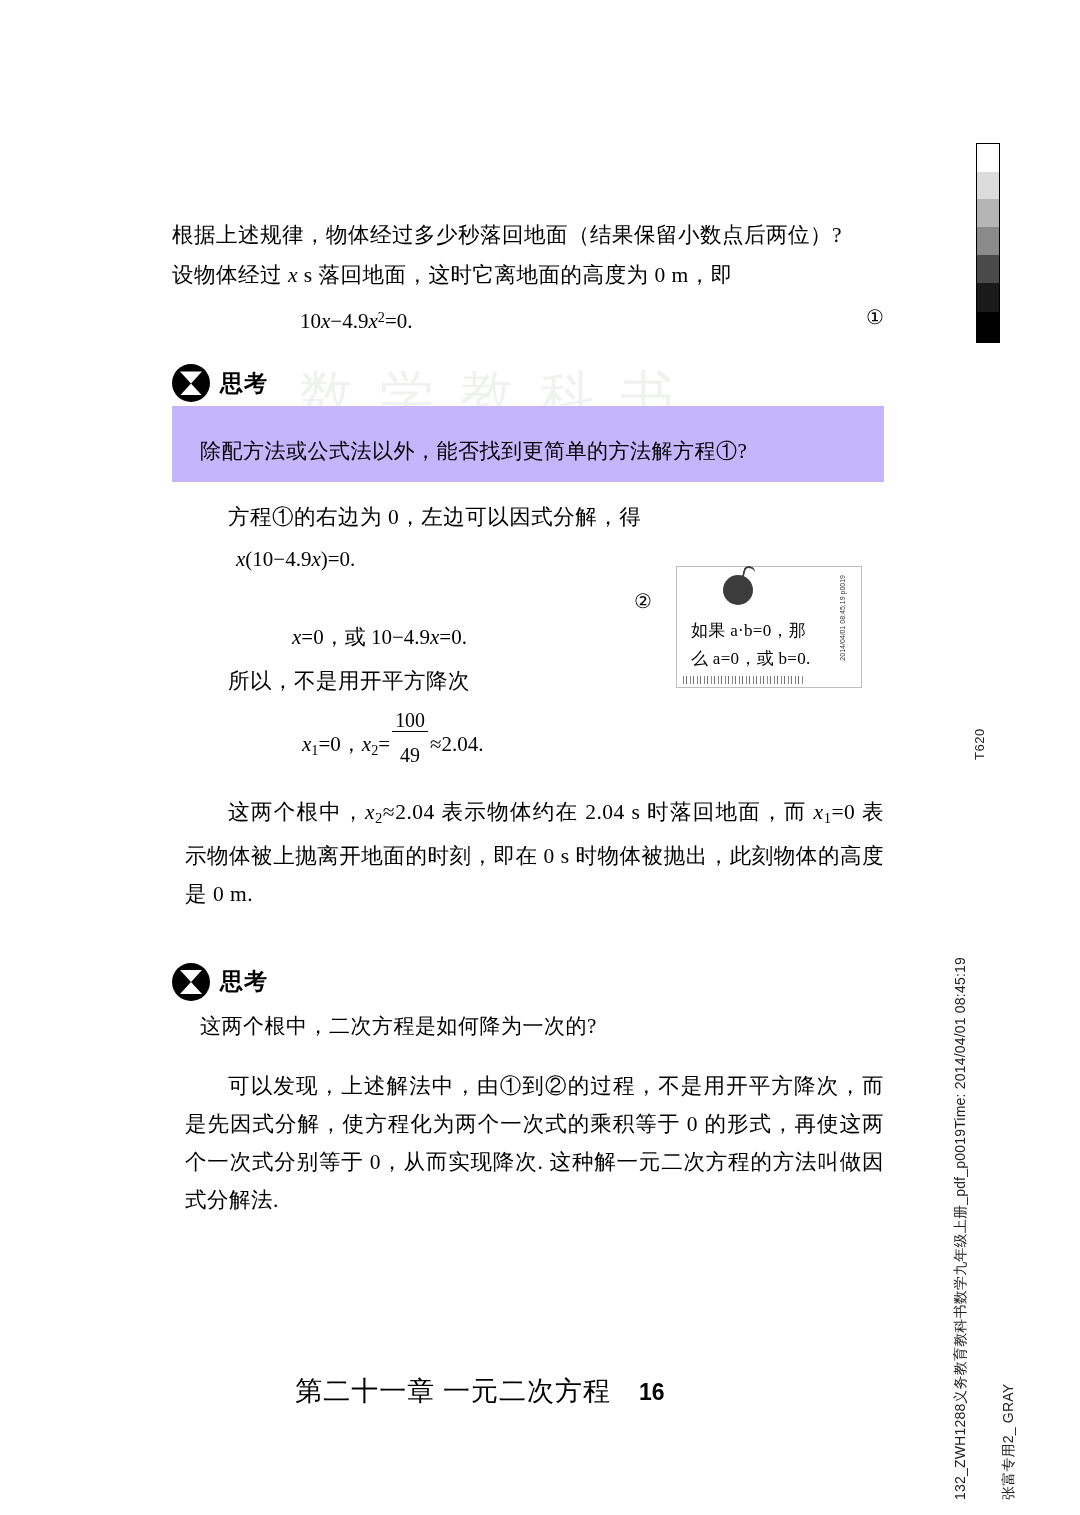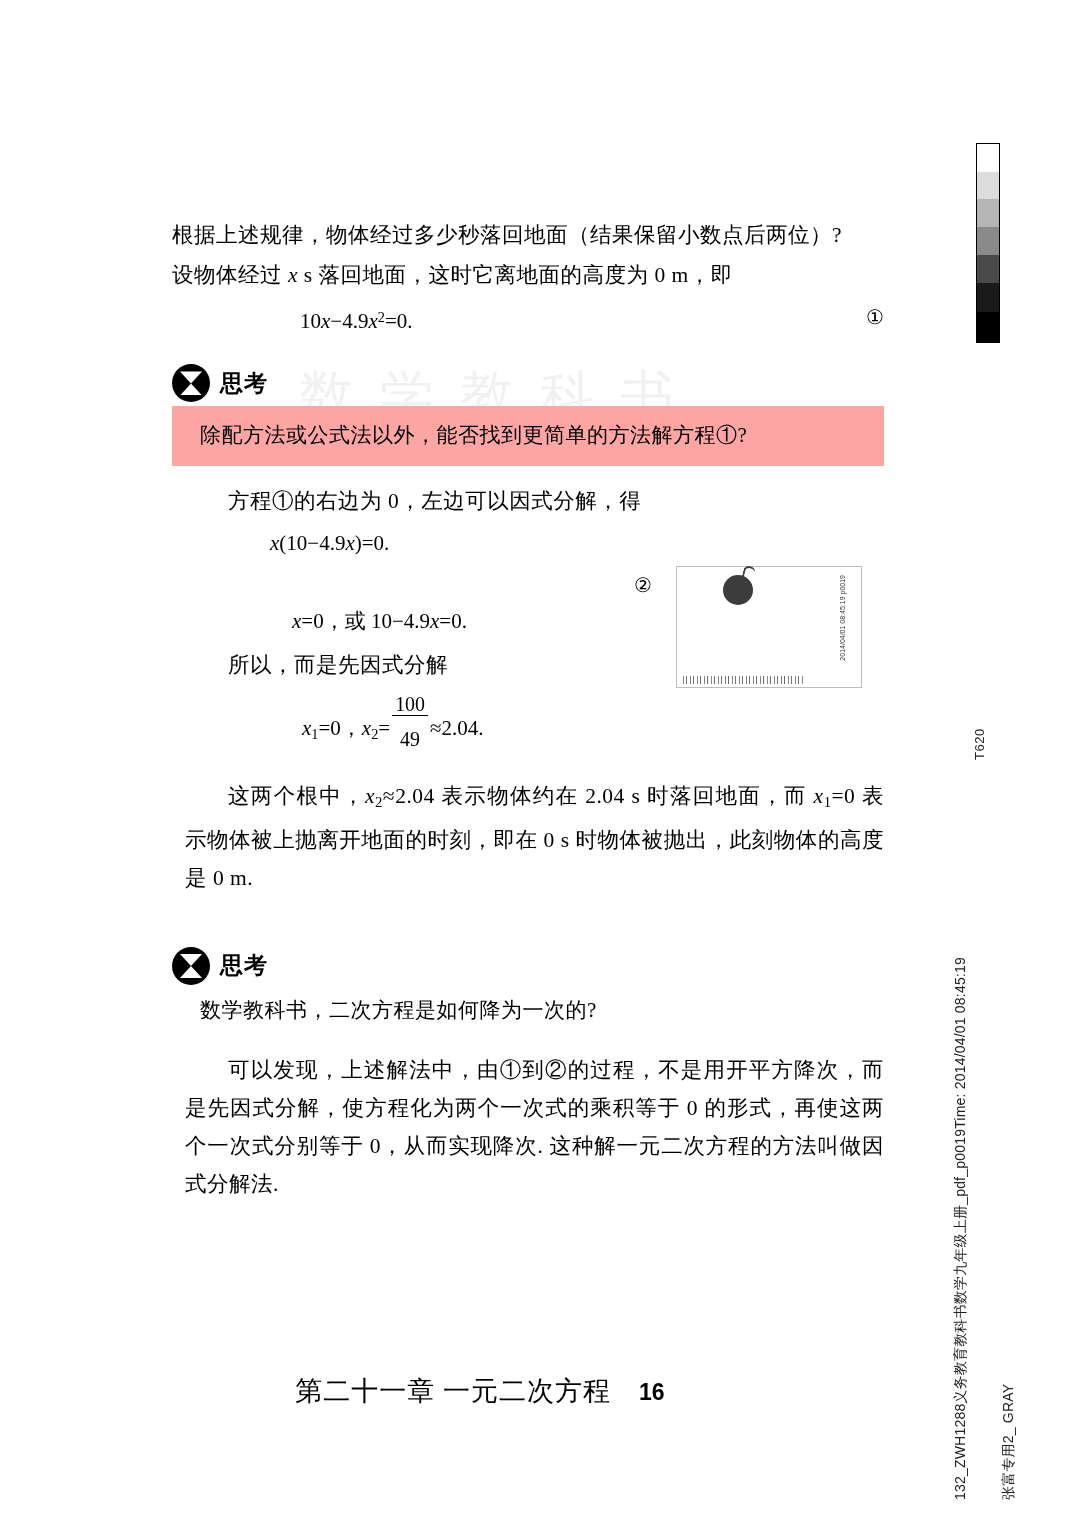--- a/index.html
+++ b/index.html
@@ -135,22 +135,22 @@
     left: 8px; top: 7px; width: 22px; height: 24px;
     clip-path: polygon(0 0, 100% 0, 50% 50%, 100% 100%, 0 100%, 50% 50%);
   }
   .think-label {
     font-family: "Liberation Sans", sans-serif;
     font-weight: bold;
     font-size: 23px;
     letter-spacing: 1px;
   }
   .think-box {
-    background: #fca5a5;
-    padding: 12px 18px 14px 28px;
+    background: #c4b5fd;
+    padding: 28px 18px 14px 28px;
     font-size: 21px;
     line-height: 34px;
     letter-spacing: 0.5px;
     margin-bottom: 4px;
   }
   .think-box.plain {
     background: transparent;
     padding: 4px 0 0 28px;
   }
 
@@ -286,53 +286,57 @@
 
     <div class="think-head">
       <div class="think-icon"></div>
       <div class="think-label">思考</div>
     </div>
     <div class="think-box">除配方法或公式法以外，能否找到更简单的方法解方程①?</div>
 
     <p class="para indent" style="margin-top:16px">方程①的右边为 0，左边可以因式分解，得</p>
 
     <div class="eq">
-      <span class="body" style="margin-left:98px;"><i class="v">x</i>(10−4.9<i class="v">x</i>)=0.</span>
+      <span class="body" style="margin-left:64px;"><i class="v">x</i>(10−4.9<i class="v">x</i>)=0.</span>
     </div>
 
 
     <div class="eq" style="width:460px;">
       <span class="body" style="margin-left:120px;margin-top:36px;"><i class="v">x</i>=0，或 10−4.9<i class="v">x</i>=0.</span>
       <span class="tag" style="right:-20px;">②</span>
     </div>
 
-    <p class="para indent">所以，而是先因式分解</p>
+    <p class="para indent">所以，不是用开平方降次</p>
 
     <div class="eq" style="margin:10px 0 14px 0;">
       <span class="body" style="margin-left:130px;">
         <i class="v">x</i><sub class="s">1</sub>=0，<i class="v">x</i><sub class="s">2</sub>=<span class="frac"><span class="num">100</span><span class="den">49</span></span>≈2.04.
       </span>
     </div>
 
     <p class="para indent">
       <span>这两个根中，</span><i class="v">x</i><sub class="s">2</sub><span>≈2.04 表示物体约在 2.04 s 时落回地面，而</span> <i class="v">x</i><sub class="s">1</sub><span>=0 表示物体被上抛离开地面的时刻，即在 0 s 时物体被抛出，此刻物体的高度是 0 m.</span>
     </p>
 
     <div class="think-head" style="margin-top:50px;">
       <div class="think-icon"></div>
       <div class="think-label">思考</div>
     </div>
-    <div class="think-box plain">数学教科书，二次方程是如何降为一次的?</div>
+    <div class="think-box plain">这两个根中，二次方程是如何降为一次的?</div>
 
     <p class="para indent" style="margin-top:24px;">可以发现，上述解法中，由①到②的过程，不是用开平方降次，而是先因式分解，使方程化为两个一次式的乘积等于 0 的形式，再使这两个一次式分别等于 0，从而实现降次. 这种解一元二次方程的方法叫做因式分解法.</p>
   </div>
 
   <div class="sidenote">
     <div class="bomb"></div>
     <div class="vcode">2014/04/01 08:45:19  p0019</div>
+    <div class="note-text">
+      <div>如果 a·b=0，那</div>
+      <div>么 a=0，或 b=0.</div>
+    </div>
     <div class="barcode"></div>
   </div>
 
   <div class="footer">
     <span class="chap">第二十一章  一元二次方程</span>
     <span class="pageno">16</span>
   </div>
 
 </div>
 

